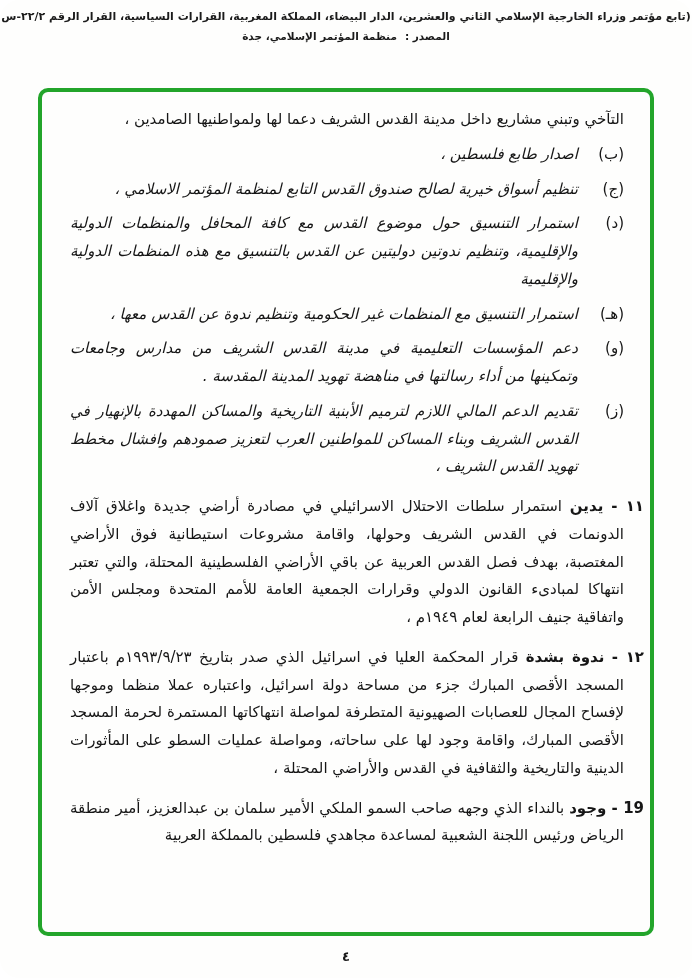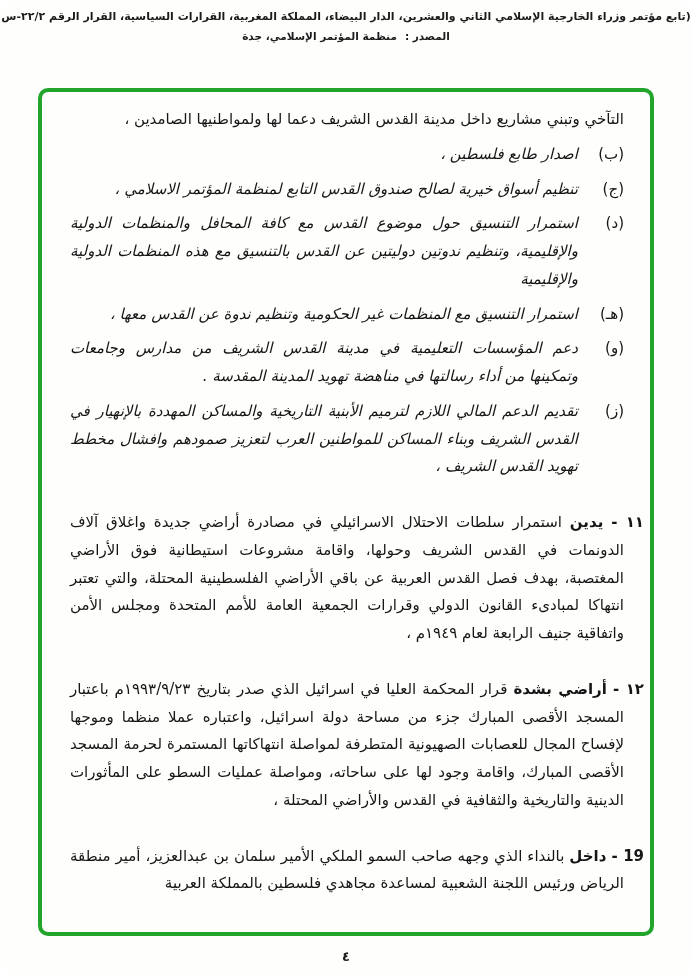--- a/index.html
+++ b/index.html
@@ -54,21 +54,21 @@
     display: flex;
     margin-bottom: 7px;
   }
   .l-marker {
     flex: 0 0 46px;
     width: 46px;
     text-align: right;
   }
   .l-text { flex: 1; font-style: italic; }
   .num-item {
-    margin-top: 28px;
+    margin-top: 12px;
     text-indent: -20px;
     text-align: justify;
     text-align-last: right;
   }
   .num-marker { font-weight: bold; }
   .lead { font-weight: bold; }
   .page-number {
     position: absolute;
     bottom: 14px; left: 0; right: 0;
     text-align: center;
@@ -123,27 +123,27 @@
     </div>
 
     <p class="num-item">
       <span class="num-marker">١١ -</span>
       <span class="lead">يدين</span>
       <span>استمرار سلطات الاحتلال الاسرائيلي في مصادرة أراضي جديدة واغلاق آلاف الدونمات في القدس الشريف وحولها، واقامة مشروعات استيطانية فوق الأراضي المغتصبة، بهدف فصل القدس العربية عن باقي الأراضي الفلسطينية المحتلة، والتي تعتبر انتهاكا لمبادىء القانون الدولي وقرارات الجمعية العامة للأمم المتحدة ومجلس الأمن واتفاقية جنيف الرابعة لعام ١٩٤٩م ،</span>
     </p>
 
     <p class="num-item">
       <span class="num-marker">١٢ -</span>
-      <span class="lead">أراضي بشدة</span>
+      <span class="lead">ندوة بشدة</span>
       <span>قرار المحكمة العليا في اسرائيل الذي صدر بتاريخ ١٩٩٣/٩/٢٣م باعتبار المسجد الأقصى المبارك جزء من مساحة دولة اسرائيل، واعتباره عملا منظما وموجها لإفساح المجال للعصابات الصهيونية المتطرفة لمواصلة انتهاكاتها المستمرة لحرمة المسجد الأقصى المبارك، واقامة وجود لها على ساحاته، ومواصلة عمليات السطو على المأثورات الدينية والتاريخية والثقافية في القدس والأراضي المحتلة ،</span>
     </p>
 
     <p class="num-item">
       <span class="num-marker">19 -</span>
-      <span class="lead">داخل</span>
+      <span class="lead">وجود</span>
       <span>بالنداء الذي وجهه صاحب السمو الملكي الأمير سلمان بن عبدالعزيز، أمير منطقة الرياض ورئيس اللجنة الشعبية لمساعدة مجاهدي فلسطين بالمملكة العربية</span>
     </p>
 
   </div>
 
   <div class="page-number">٤</div>
 
 </div>
 
 </body></html>

